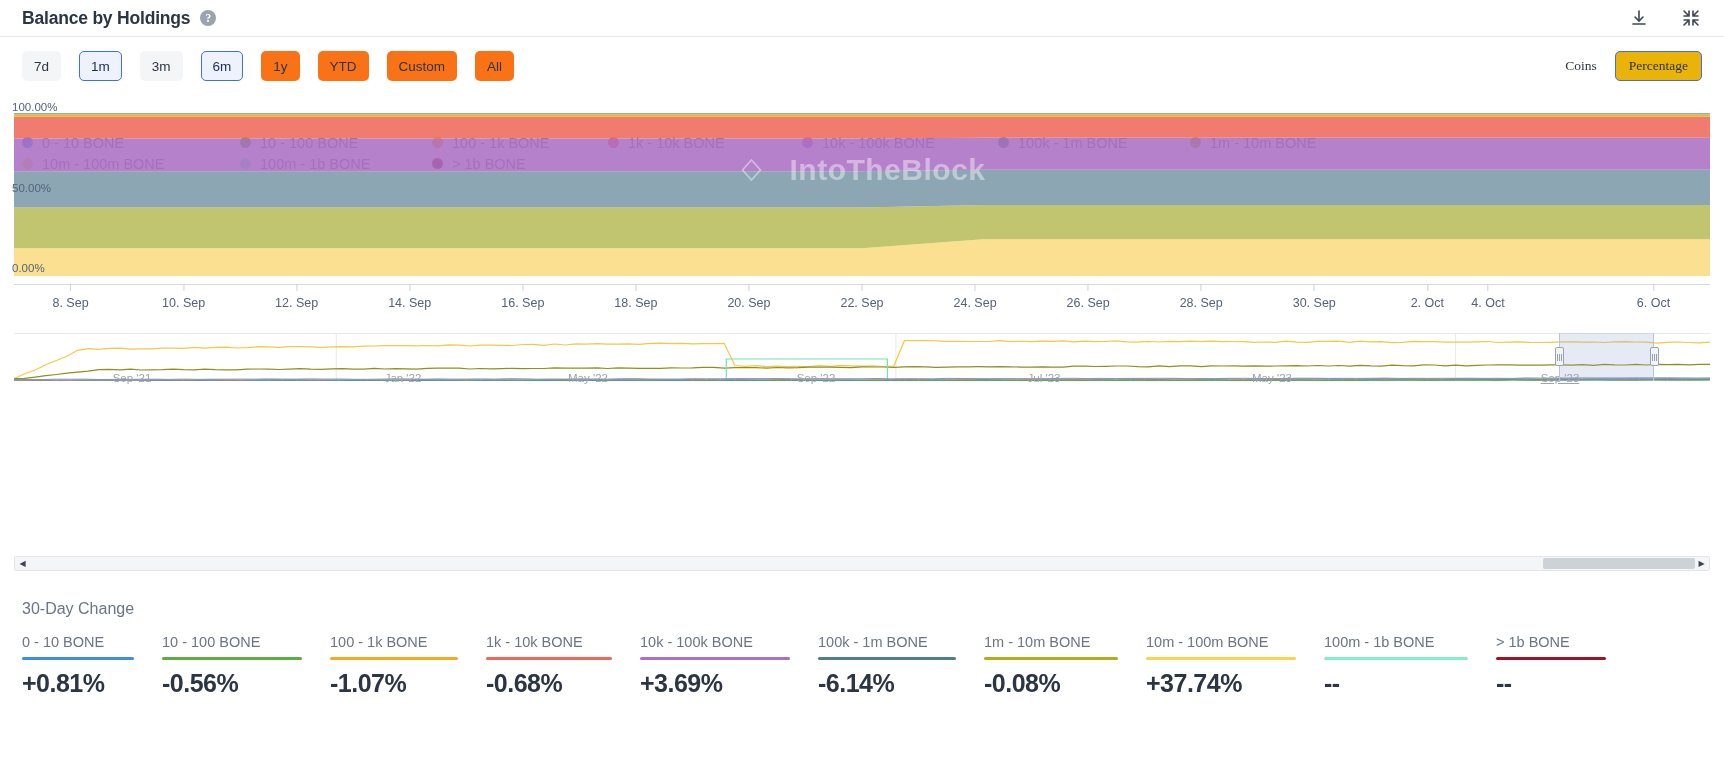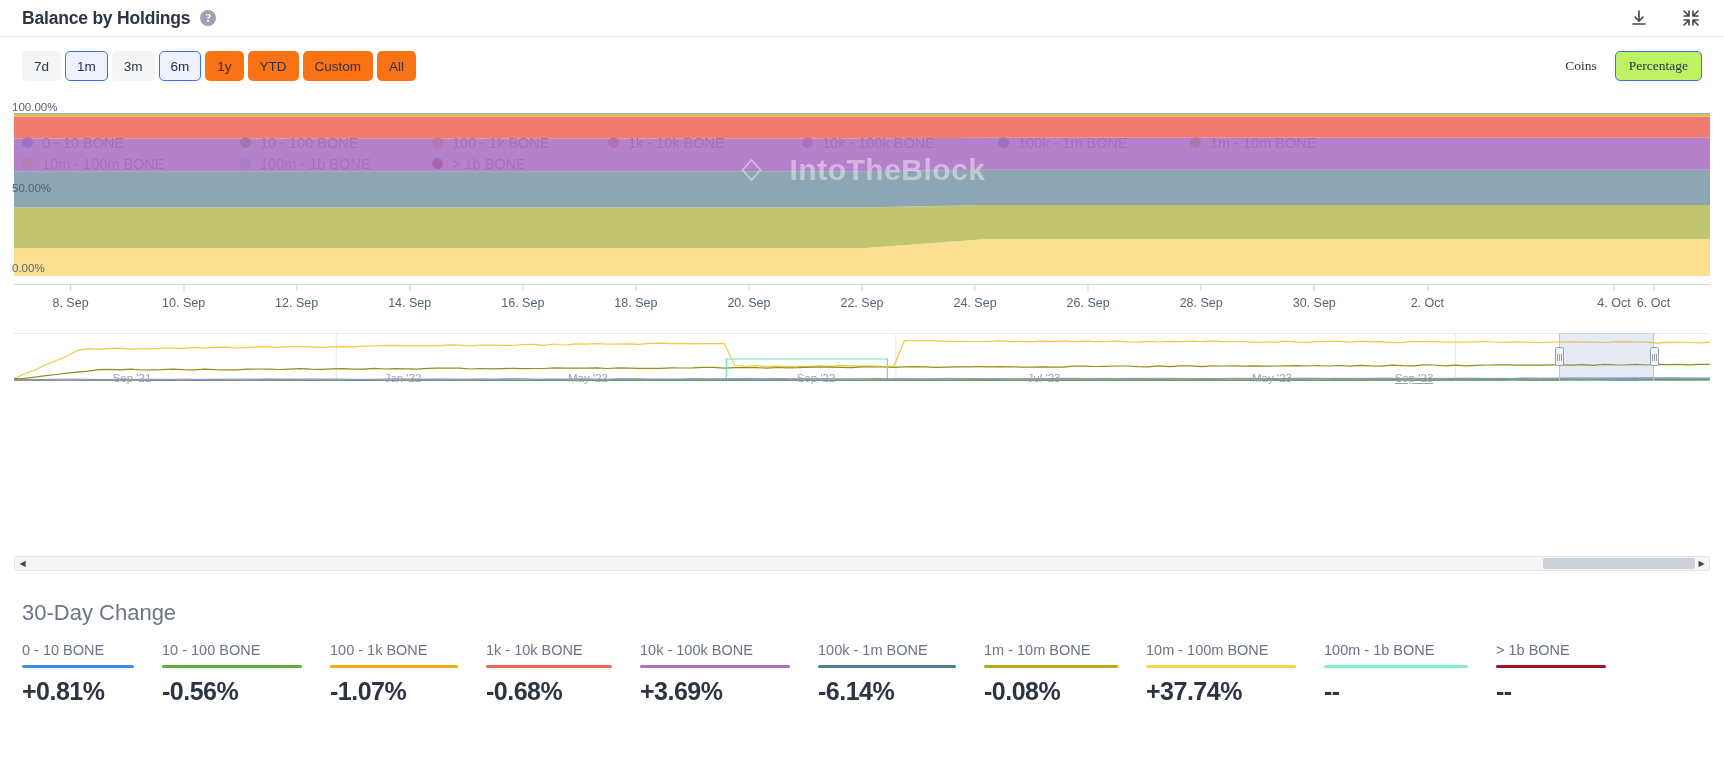--- a/index.html
+++ b/index.html
@@ -31,38 +31,38 @@
   }
   .header-actions { margin-left: auto; display: flex; align-items: center; gap: 30px; }
   .hdr-btn { width: 22px; height: 22px; cursor: pointer; color: #3d4552; display:flex; align-items:center; justify-content:center;}
 
   
   .toolbar {
     display: flex; align-items: center;
     padding: 12px 22px 0 22px;
     height: 46px;
   }
-  .range-group { display: flex; align-items: flex-end; gap: 4px; }
+  .range-group { display: flex; align-items: flex-end; gap: 18px; }
   .range-btn {
     height: 30px; min-width: 34px; padding: 0 11px;
     border-radius: 5px; border: 1px solid transparent;
     background: #f4f5f7; color: #2b3544;
     font-size: 13.5px; font-family: "Liberation Sans", sans-serif;
     display: flex; align-items: center; justify-content: center;
     cursor: pointer;
   }
   .range-btn.plain { background: #f97316; }
   .range-btn.active { background: #eef2fd; border-color: #3b6ef0; color: #1d2b4a; }
   .mode-group { margin-left: auto; display: flex; align-items: center; gap: 4px; font-family: Liberation Serif, serif; }
   .mode-btn {
     height: 30px; padding: 0 13px; border-radius: 5px;
     border: 1px solid transparent; background: #fff; color: #2b3544;
     font-size: 13.5px; cursor: pointer; display: flex; align-items: center;
   }
-  .mode-btn.active { background: #bef264; border-color: #3b6ef0; }
+  .mode-btn.active { background: #eab308; border-color: #3b6ef0; }
 
   
   .legend {
     padding: 10px 22px 0 22px;
     display: flex; flex-wrap: wrap;
     width: 1420px;
   }
   .legend-item {
     display: flex; align-items: center;
     height: 21px; margin-bottom: 1px;
@@ -127,21 +127,21 @@
     background: #f4f5f7; display: flex; align-items: center; justify-content: center;
     font-size: 8px; color: #3d4552; cursor: pointer;
   }
   .sb-thumb {
     position: absolute; top: 1px; height: 11px; border-radius: 2px;
     background: #cdd1d8; cursor: grab;
   }
 
   
   .stats { position: absolute; left: 0; top: 600px; width: 1724px; padding: 0 22px; }
-  .stats-title { font-size: 22px; color: #6b7585; margin-bottom: 16px; }
+  .stats-title { font-size: 16px; color: #6b7585; margin-bottom: 16px; }
   .stats-row { display: flex; }
   .stat-cell { margin-right: 28px; }
   .stat-label { font-size: 14.5px; color: #6b7585; white-space: nowrap; margin-bottom: 7px; }
   .stat-rule { height: 2.5px; width: 100%; border-radius: 2px; margin-bottom: 9px; }
   .stat-value { font-size: 25px; font-weight: 700; color: #2b3544; letter-spacing: -0.5px; }
 </style>
 </head>
 <body>
 
 <div class="app">
@@ -260,21 +260,21 @@
           <div class="xtick" style="left: 395.733px;"><div class="tick-mark"></div><span>14. Sep</span></div>
           <div class="xtick" style="left: 508.8px;"><div class="tick-mark"></div><span>16. Sep</span></div>
           <div class="xtick" style="left: 621.867px;"><div class="tick-mark"></div><span>18. Sep</span></div>
           <div class="xtick" style="left: 734.933px;"><div class="tick-mark"></div><span>20. Sep</span></div>
           <div class="xtick" style="left: 848px;"><div class="tick-mark"></div><span>22. Sep</span></div>
           <div class="xtick" style="left: 961.067px;"><div class="tick-mark"></div><span>24. Sep</span></div>
           <div class="xtick" style="left: 1074.13px;"><div class="tick-mark"></div><span>26. Sep</span></div>
           <div class="xtick" style="left: 1187.2px;"><div class="tick-mark"></div><span>28. Sep</span></div>
           <div class="xtick" style="left: 1300.27px;"><div class="tick-mark"></div><span>30. Sep</span></div>
           <div class="xtick" style="left: 1413.33px;"><div class="tick-mark"></div><span>2. Oct</span></div>
-          <div class="xtick" style="left: 1600px;"><div class="tick-mark"></div><span>4. Oct</span></div>
+          <div class="xtick" style="left: 1474px;"><div class="tick-mark"></div><span>4. Oct</span></div>
           <div class="xtick" style="left: 1639.47px;"><div class="tick-mark"></div><span>6. Oct</span></div>
         </div>
     </div>
   </div>
 
   <div class="nav-wrap">
     <svg class="nav-svg" width="1696" height="48" viewBox="0 0 1696 48" preserveAspectRatio="none" id="nav-svg">
         <line x1="322.24" x2="322.24" y1="0" y2="48" stroke="#e6e8ec" stroke-width="1"></line>
         <line x1="881.9200000000001" x2="881.9200000000001" y1="0" y2="48" stroke="#e6e8ec" stroke-width="1"></line>
         <line x1="1441.6" x2="1441.6" y1="0" y2="48" stroke="#e6e8ec" stroke-width="1"></line>
@@ -288,21 +288,21 @@
         <path d="M0.0 48.0 L14.1 48.3 L28.3 48.2 L42.4 48.3 L56.5 48.2 L70.7 48.0 L84.8 48.0 L98.9 48.0 L113.1 48.2 L127.2 48.2 L141.3 48.0 L155.5 47.9 L169.6 48.2 L183.7 47.9 L197.9 47.9 L212.0 48.2 L226.1 48.3 L240.3 47.8 L254.4 47.9 L268.5 47.9 L282.7 47.9 L296.8 48.0 L310.9 48.0 L325.1 47.8 L339.2 47.7 L353.3 47.9 L367.5 47.9 L381.6 47.8 L395.7 48.1 L409.9 47.7 L424.0 47.8 L438.1 47.8 L452.3 48.1 L466.4 47.6 L480.5 47.9 L494.7 47.6 L508.8 47.8 L522.9 47.5 L537.1 47.6 L551.2 47.7 L565.3 47.9 L579.5 47.6 L593.6 48.0 L607.7 47.6 L621.9 47.5 L636.0 47.8 L650.1 47.5 L664.3 47.5 L678.4 47.9 L692.5 47.8 L706.7 47.7 L720.8 47.4 L734.9 47.6 L749.1 47.4 L763.2 47.7 L777.3 47.6 L791.5 47.7 L805.6 47.4 L819.7 47.7 L833.9 47.4 L848.0 47.6 L862.1 47.4 L876.3 47.7 L890.4 47.2 L904.5 47.5 L918.7 47.2 L932.8 47.3 L946.9 47.7 L961.1 47.3 L975.2 47.2 L989.3 47.2 L1003.5 47.6 L1017.6 47.5 L1031.7 47.2 L1045.9 47.3 L1060.0 47.4 L1074.1 47.4 L1088.3 47.1 L1102.4 47.3 L1116.5 47.1 L1130.7 47.2 L1144.8 47.1 L1158.9 47.4 L1173.1 47.4 L1187.2 47.3 L1201.3 47.0 L1215.5 47.3 L1229.6 47.4 L1243.7 47.2 L1257.9 47.2 L1272.0 47.3 L1286.1 47.2 L1300.3 47.3 L1314.4 47.0 L1328.5 47.1 L1342.7 47.2 L1356.8 46.8 L1370.9 47.2 L1385.1 47.2 L1399.2 47.0 L1413.3 47.2 L1427.5 47.1 L1441.6 47.2 L1455.7 46.8 L1469.9 46.9 L1484.0 47.1 L1498.1 46.7 L1512.3 46.9 L1526.4 47.0 L1540.5 47.1 L1554.7 46.8 L1568.8 47.0 L1582.9 46.8 L1597.1 46.8 L1611.2 46.9 L1625.3 46.8 L1639.5 46.7 L1653.6 46.8 L1667.7 47.0 L1681.9 46.7 L1696.0 46.6" fill="none" stroke="#3d8ce8" stroke-width="1"></path>
         <path d="M0.0 48.3 L14.1 48.4 L28.3 48.2 L42.4 48.4 L56.5 48.5 L70.7 48.2 L84.8 48.4 L98.9 48.1 L113.1 48.3 L127.2 48.2 L141.3 48.3 L155.5 48.4 L169.6 48.3 L183.7 48.3 L197.9 48.4 L212.0 48.2 L226.1 48.3 L240.3 48.3 L254.4 48.3 L268.5 48.1 L282.7 48.1 L296.8 48.1 L310.9 48.4 L325.1 48.1 L339.2 48.1 L353.3 48.3 L367.5 48.1 L381.6 48.0 L395.7 48.1 L409.9 48.1 L424.0 48.2 L438.1 48.0 L452.3 48.0 L466.4 48.2 L480.5 48.1 L494.7 47.8 L508.8 47.8 L522.9 47.8 L537.1 48.0 L551.2 47.7 L565.3 48.2 L579.5 48.0 L593.6 47.7 L607.7 48.0 L621.9 47.7 L636.0 47.8 L650.1 47.9 L664.3 47.8 L678.4 47.9 L692.5 47.6 L706.7 48.0 L720.8 47.7 L734.9 47.9 L749.1 47.9 L763.2 47.7 L777.3 47.9 L791.5 47.8 L805.6 47.9 L819.7 47.9 L833.9 47.9 L848.0 47.8 L862.1 47.6 L876.3 47.9 L890.4 47.6 L904.5 47.6 L918.7 47.5 L932.8 47.7 L946.9 47.7 L961.1 47.4 L975.2 47.6 L989.3 47.6 L1003.5 47.4 L1017.6 47.6 L1031.7 47.5 L1045.9 47.6 L1060.0 47.5 L1074.1 47.7 L1088.3 47.7 L1102.4 47.3 L1116.5 47.7 L1130.7 47.5 L1144.8 47.4 L1158.9 47.3 L1173.1 47.6 L1187.2 47.4 L1201.3 47.3 L1215.5 47.3 L1229.6 47.5 L1243.7 47.3 L1257.9 47.3 L1272.0 47.5 L1286.1 47.1 L1300.3 47.3 L1314.4 47.5 L1328.5 47.3 L1342.7 47.5 L1356.8 47.3 L1370.9 47.2 L1385.1 47.0 L1399.2 47.1 L1413.3 47.5 L1427.5 47.2 L1441.6 47.0 L1455.7 47.3 L1469.9 47.2 L1484.0 47.4 L1498.1 47.0 L1512.3 47.2 L1526.4 47.3 L1540.5 47.1 L1554.7 47.0 L1568.8 47.0 L1582.9 47.0 L1597.1 47.2 L1611.2 47.3 L1625.3 47.2 L1639.5 47.0 L1653.6 47.2 L1667.7 47.1 L1681.9 47.2 L1696.0 47.1" fill="none" stroke="#5aaf3f" stroke-width="1"></path>
       </svg>
     <div id="nav-labels">
         <div class="nav-label" style="left: 118px;">Sep '21</div>
         <div class="nav-label" style="left: 346px; margin-left: 43px;">Jan '22</div>
         <div class="nav-label" style="left: 574px;">May '22</div>
         <div class="nav-label" style="left: 802px;">Sep '22</div>
         <div class="nav-label" style="left: 1030px;">Jul '23</div>
         <div class="nav-label" style="left: 1258px;">May '23</div>
-        <div class="nav-label" style="left: 1400px; text-decoration: underline;">Sep '23</div>
+        <div class="nav-label" style="left: 1546px; text-decoration: underline;">Sep '23</div>
       </div>
     <div class="nav-mask-right" style="left:1545px; width:95px;"></div>
     <div class="nav-handle" style="left:1541px;">|||</div>
     <div class="nav-handle" style="left:1636px;">|||</div>
   </div>
 
   <div class="scrollbar">
     <div class="sb-arrow" style="left:0;">◀</div>
     <div class="sb-arrow" style="right:0;">▶</div>
     <div class="sb-thumb" style="left:1528px; width:152px;"></div>

